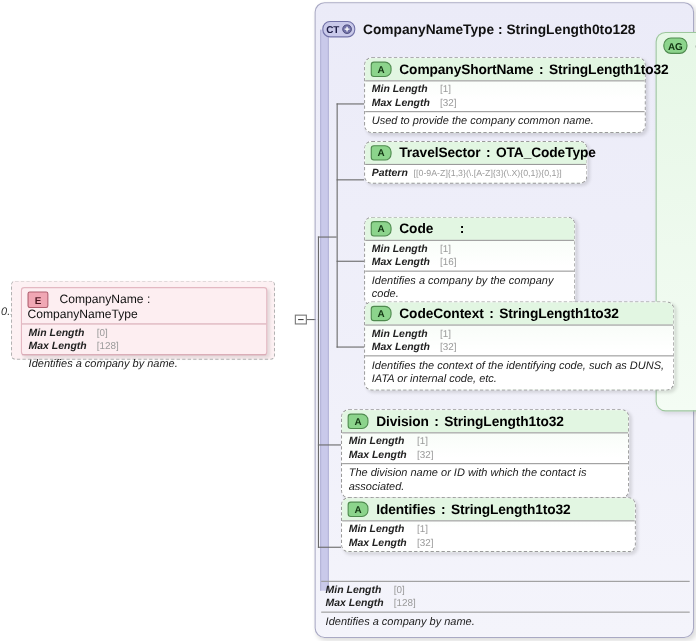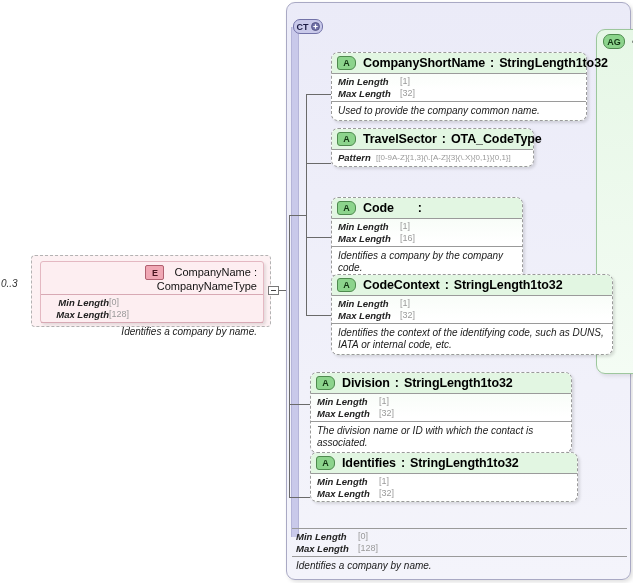--- a/index.html
+++ b/index.html
@@ -109,26 +109,25 @@
   
   .attr-box {
     background: linear-gradient(180deg,#f2fbf2 0%, #ffffff 55%);
     border: 1px dashed #9a9a9a;
   }
   .attr-box .hdr { background: #e2f6e2; border-radius: 6px 6px 0 0; }
 
   
   .elem-outer {
     position: absolute;
-    left: 31px; top: 255px;
+    left: 10px; top: 255px;
     width: 240px; height: 72px;
     border: 1px dashed #b3b3b3;
     border-radius: 4px;
     background: #fdf1f3;
-    text-align: right;
   }
   .elem-box {
     position: absolute;
     left: 8px; top: 5px;
     width: 224px; height: 62px;
     background: #fdeef1;
     border: 1px solid #e4b8c2;
     border-radius: 3px;
     box-shadow: 2px 2px 3px rgba(0,0,0,0.10);
   }
@@ -239,20 +238,21 @@
   <div class="ct-accent"></div>
 
   <div class="ct-hdr">
     <span class="chip chip-ct">
       <span>CT</span>
       <svg width="9" height="9" viewBox="0 0 9 9" style="margin-left:2px">
         <circle cx="4.5" cy="4.5" r="4" fill="#7272a8" stroke="#4a4a7a" stroke-width="0.8"></circle>
         <path d="M2.3 4.5 H6.7 M4.5 2.3 V6.7" stroke="#fff" stroke-width="1.2"></path>
       </svg>
     </span>
+    <span class="title">CompanyNameType : StringLength0to128</span>
   </div>
 
   <div class="ag-box">
     <div class="ag-hdr">
       <span class="chip chip-ag">AG</span>
       <span class="title">&lt;Ref&gt;</span>
 
     </div>
   </div>
 

